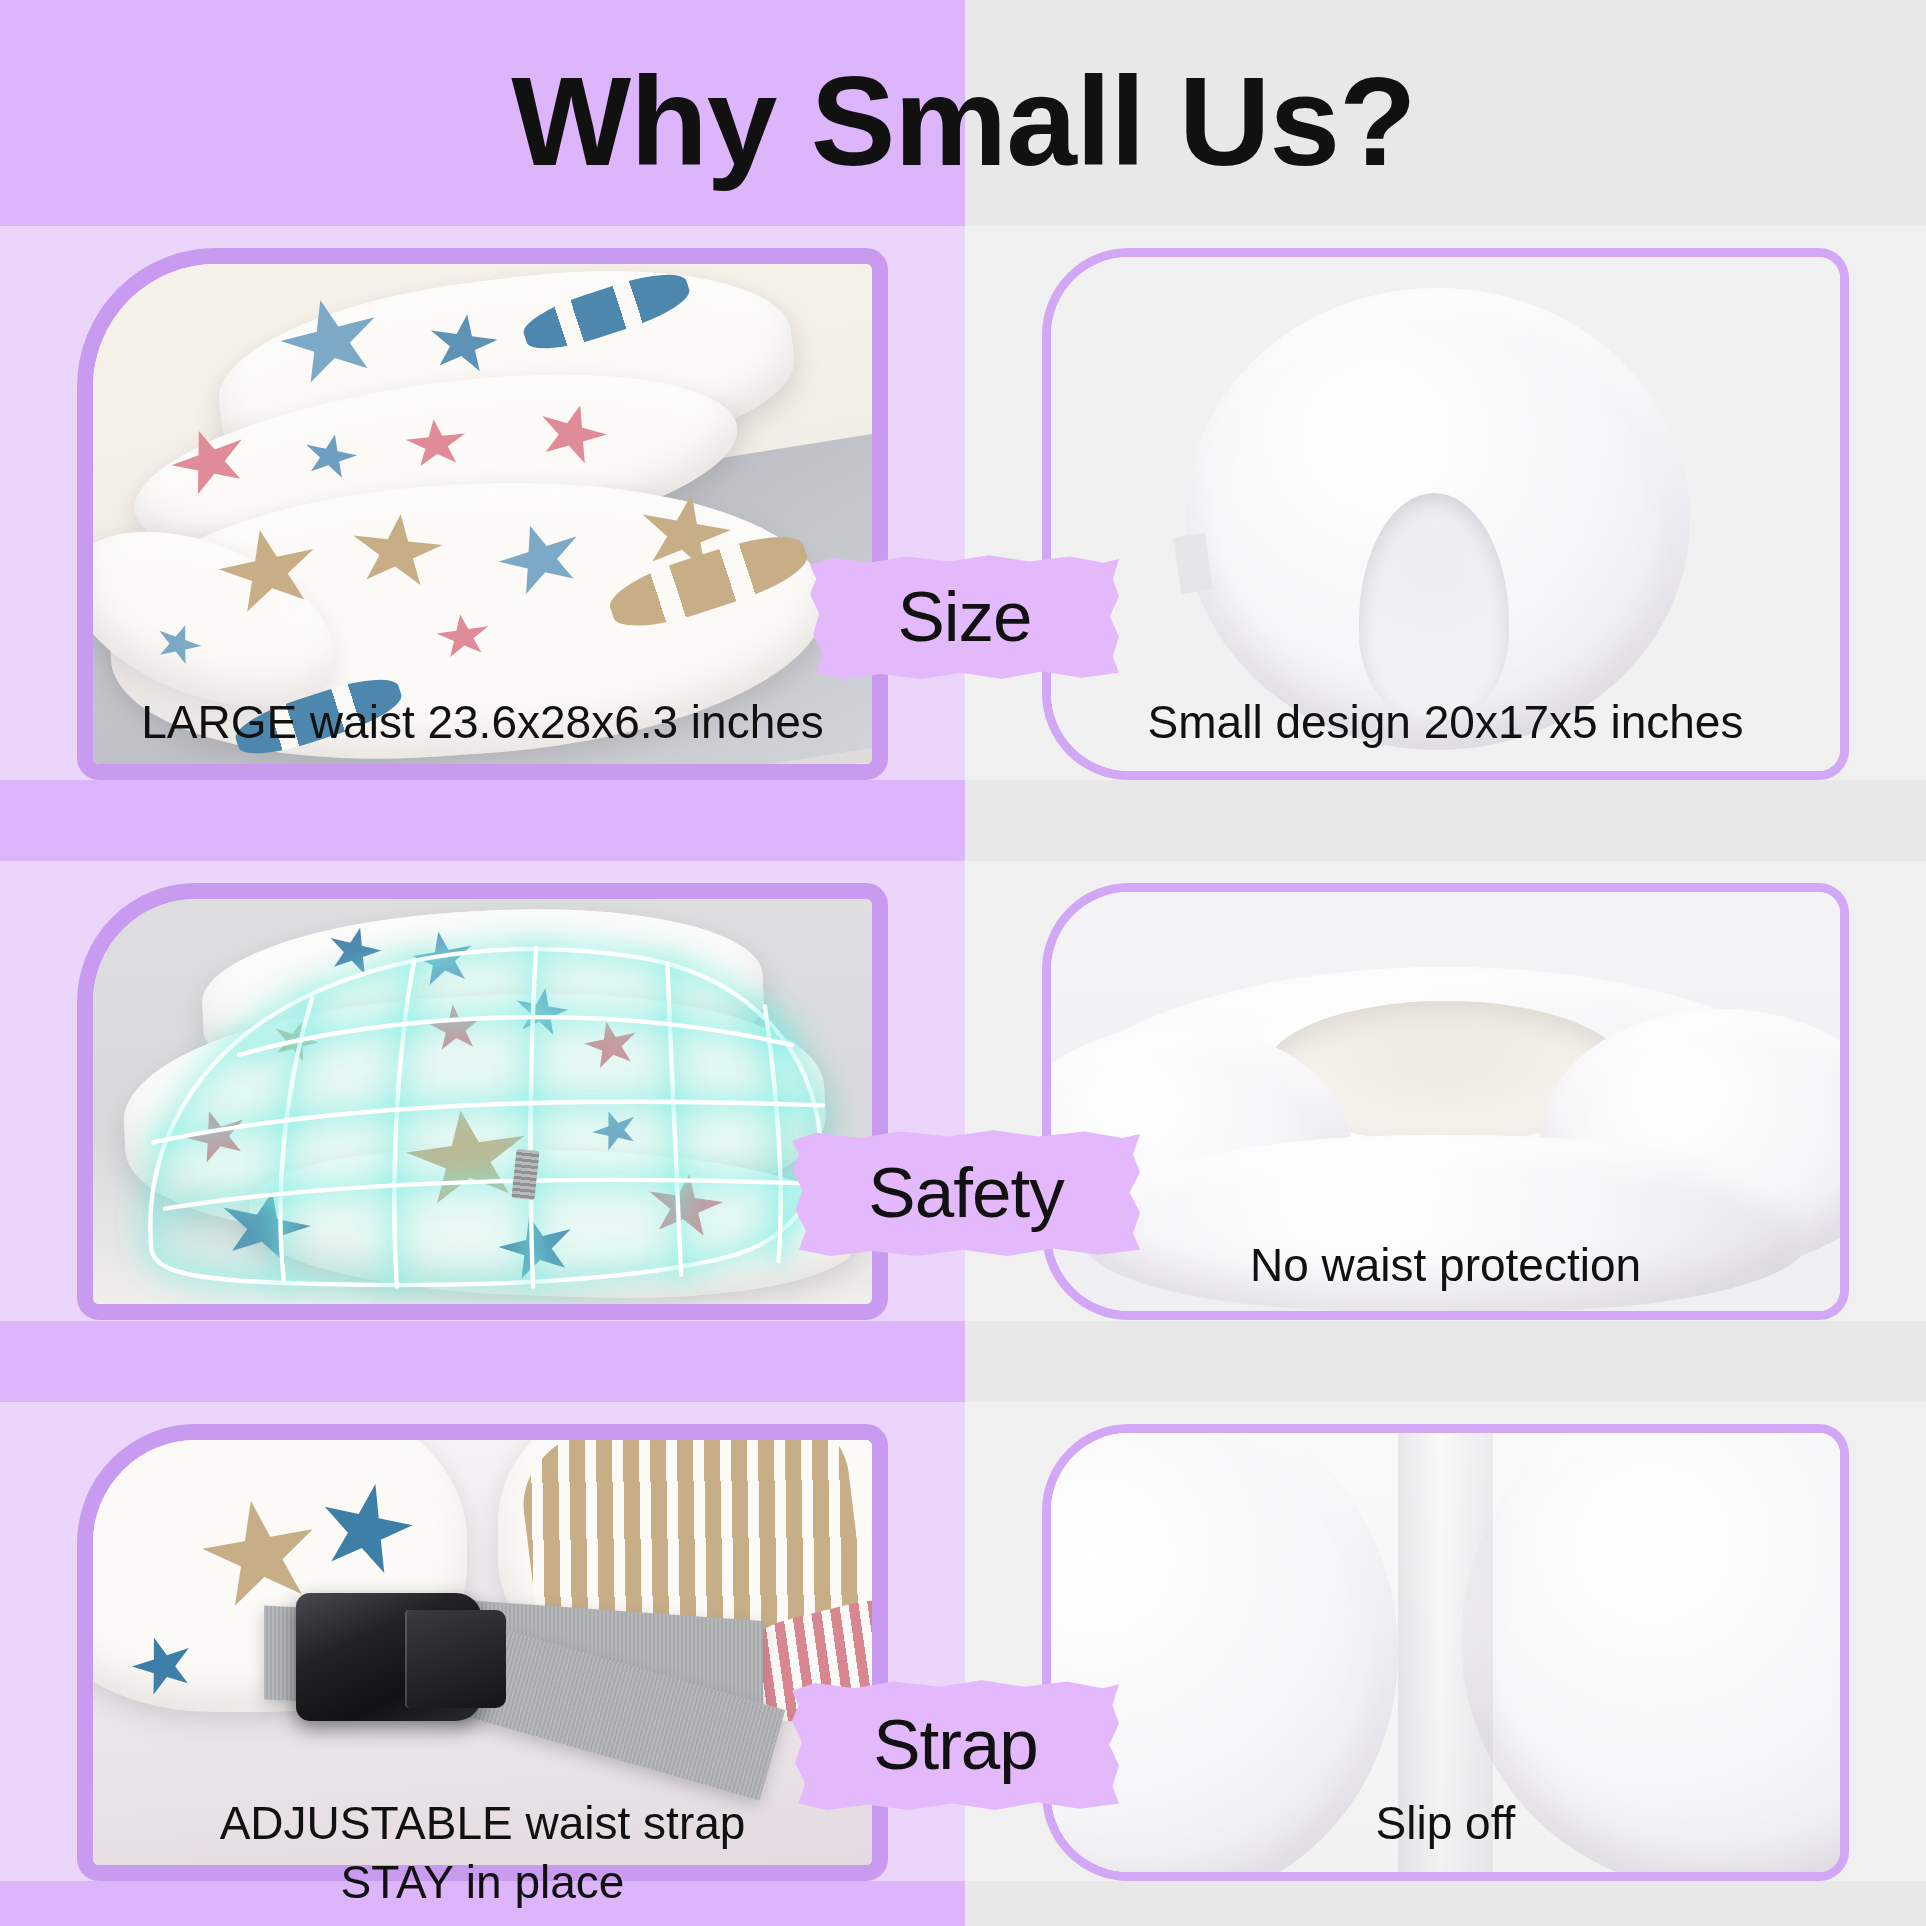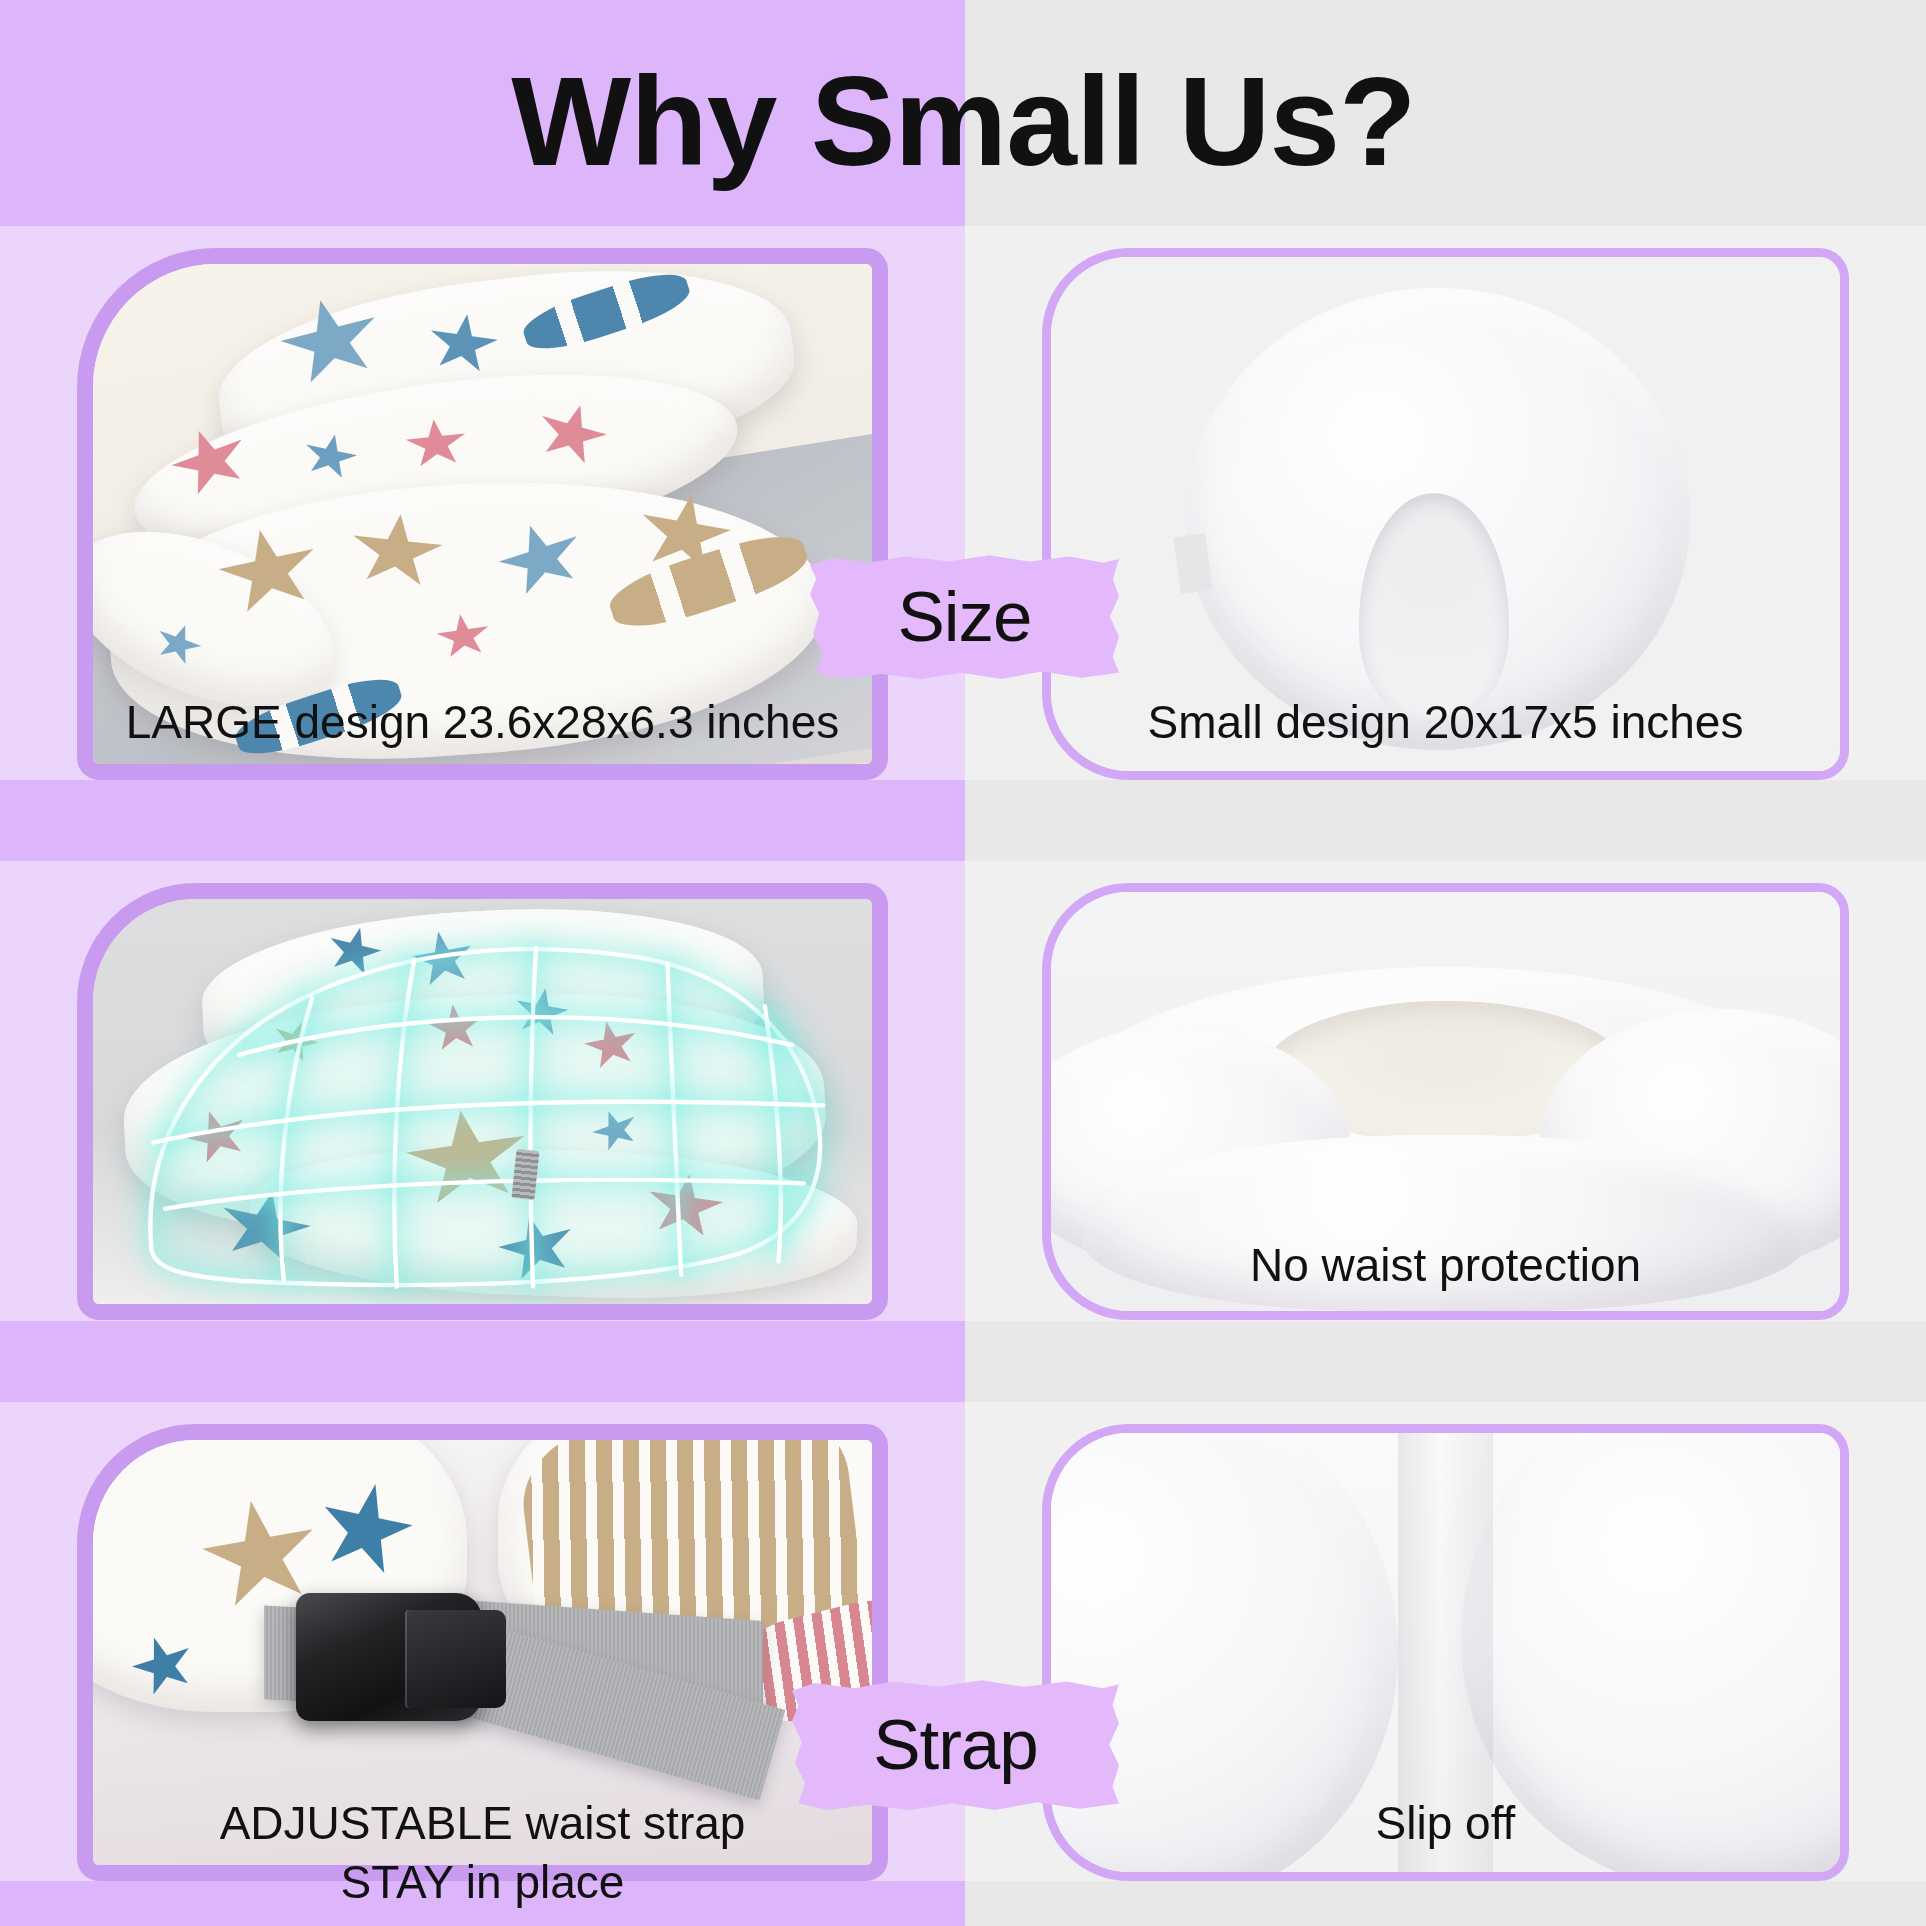--- a/index.html
+++ b/index.html
@@ -277,21 +277,21 @@
                         border-radius:52% 52% 46% 46% / 60% 60% 40% 40%;
                         box-shadow: inset 0 8px 18px rgba(170,165,180,.40);"></div>
             <div style="position:absolute; left:16%; top:54%; width:4%; height:11%;
                         background:#E6E6E8; border-radius:2px; transform:rotate(-8deg);"></div>
           </div>
         </div>
       </div>
     </div>
   </div>
 
-  <div class="caption left" id="cap-0-left">LARGE design 23.6x28x6.3 inches</div>
+  <div class="caption left" id="cap-0-left">LARGE waist 23.6x28x6.3 inches</div>
   <div class="caption right" id="cap-0-right">Small design 20x17x5 inches</div>
 
   <div class="row" id="row-1">
 
     <div class="cell left">
       <div class="frame frame-left" style="border-radius:119px 22px 22px 22px;">
         <div class="frame-inner">
           <div class="scene" style="background:linear-gradient(180deg,#DEDEE0 0%,#D9D9DB 58%,#F0EEEC 100%);">
 
             <div class="pillow" style="left:14%; top:3%; width:72%; height:40%; border-radius:48% 48% 34% 34%; transform:rotate(-3deg);"></div>
@@ -398,16 +398,17 @@
         </div>
       </div>
     </div>
   </div>
 
   <div class="caption right" id="cap-2-right">Slip off</div>
   <div class="caption left" id="cap-2-left">ADJUSTABLE waist strap
 STAY in place</div>
 
   <div class="badge" id="badge-0">Size</div>
+  <div class="badge" id="badge-1">Safety</div>
   <div class="badge" id="badge-2">Strap</div>
 
 </div>
 
 
 </body></html>

